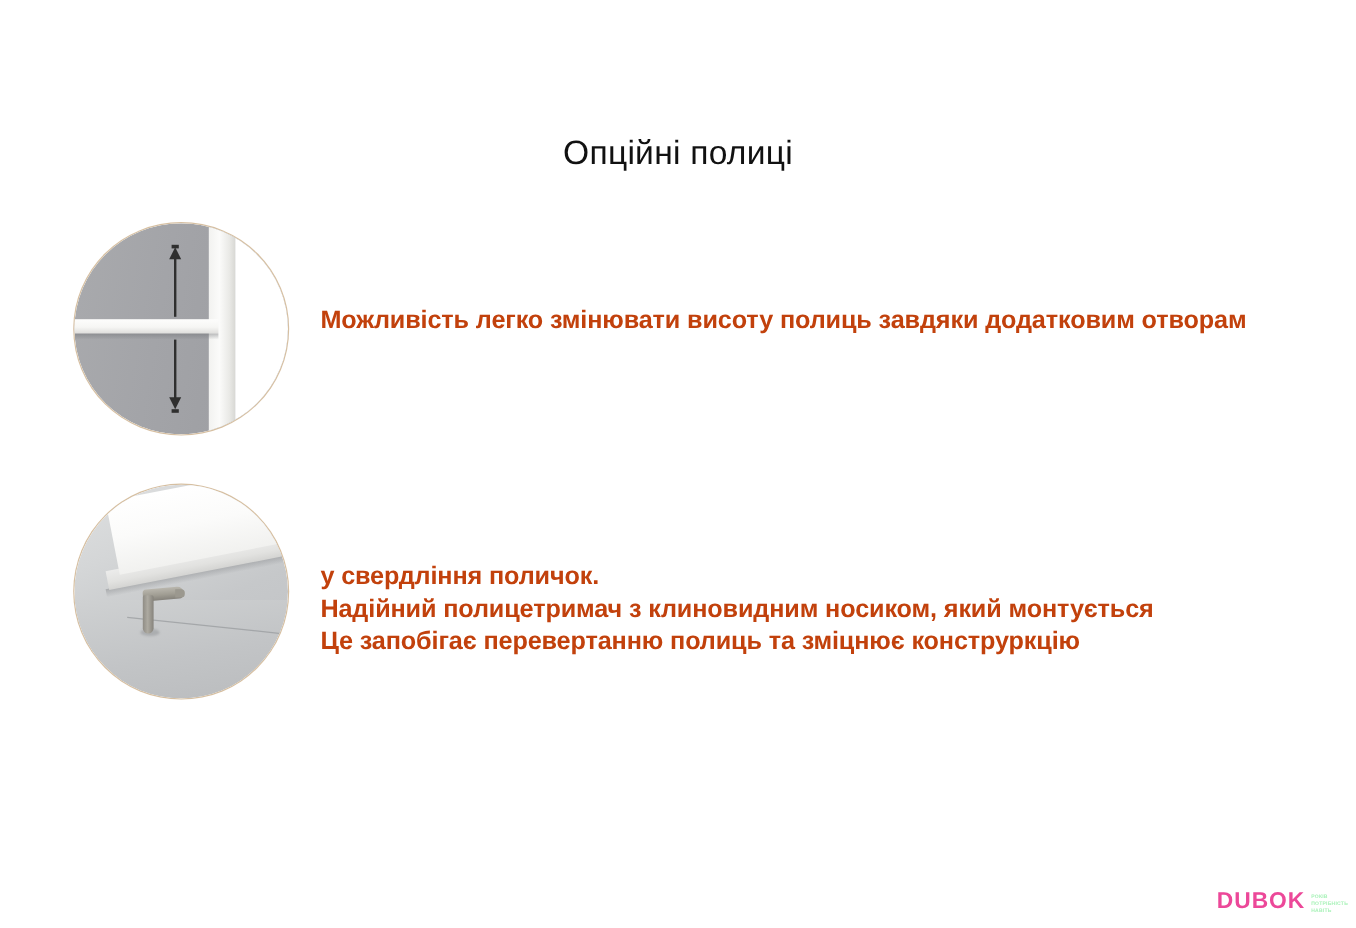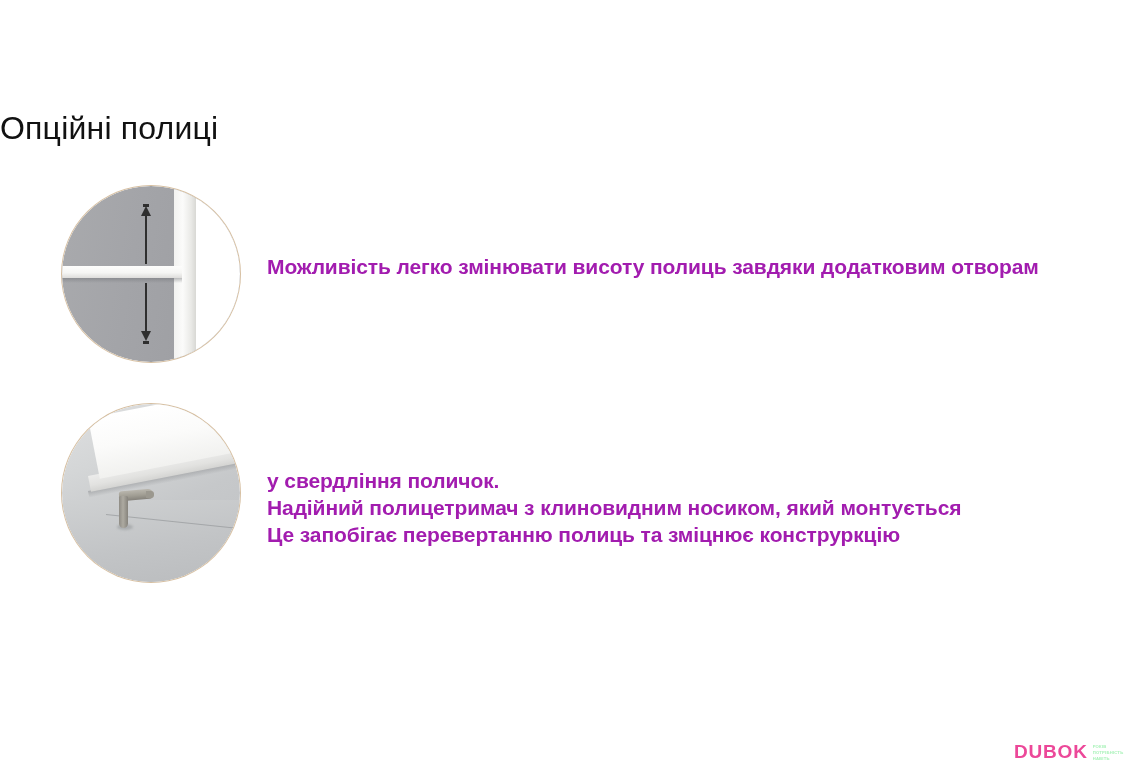--- a/index.html
+++ b/index.html
@@ -23,21 +23,22 @@
     height: 773px;
     background: #ffffff;
   }
 
   
   .slide-title {
     position: absolute;
     left: 0;
     top: 111px;
     width: 1130px;
-    font-size: 32px;
+    text-align: center;
+    font-size: 28px;
     font-weight: 400;
     letter-spacing: 0.2px;
     color: #111111;
     line-height: 34px;
     white-space: nowrap;
   }
 
   
   .photo-circle {
     position: absolute;
@@ -236,21 +237,21 @@
     border-radius: 50%;
     background: rgba(120,122,125,0.35);
     filter: blur(1px);
   }
 
   
   .body-text {
     position: absolute;
     font-size: 21px;
     font-weight: 700;
-    color: #a21caf;
+    color: #c2410c;
     line-height: 27px;
     letter-spacing: -0.1px;
     white-space: nowrap;
   }
   #text-block-1 {
     left: 267px;
     top: 253px;
   }
   #text-block-2 {
     left: 267px;

